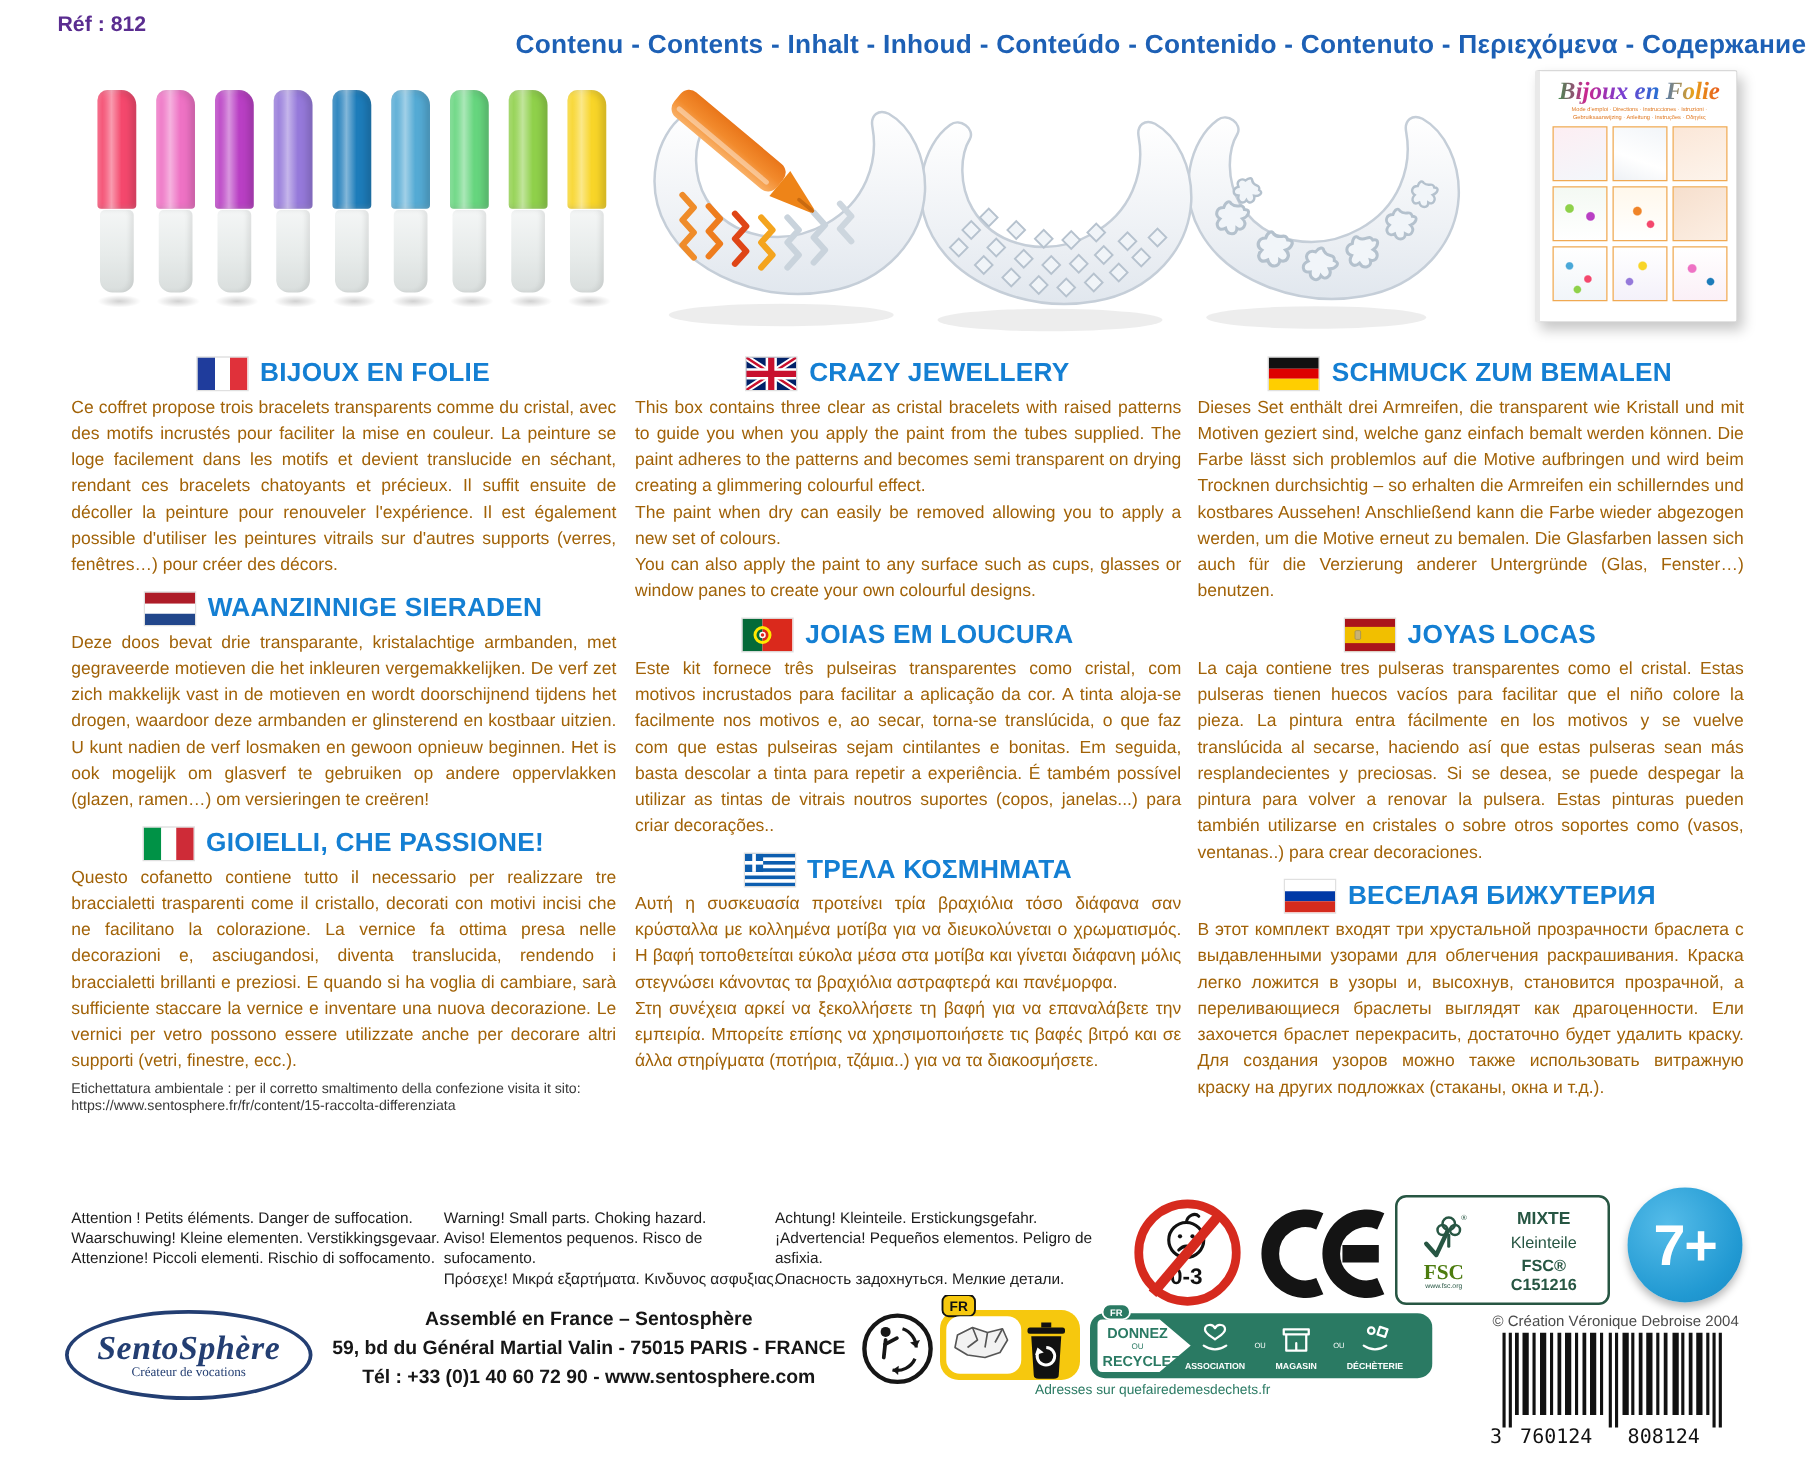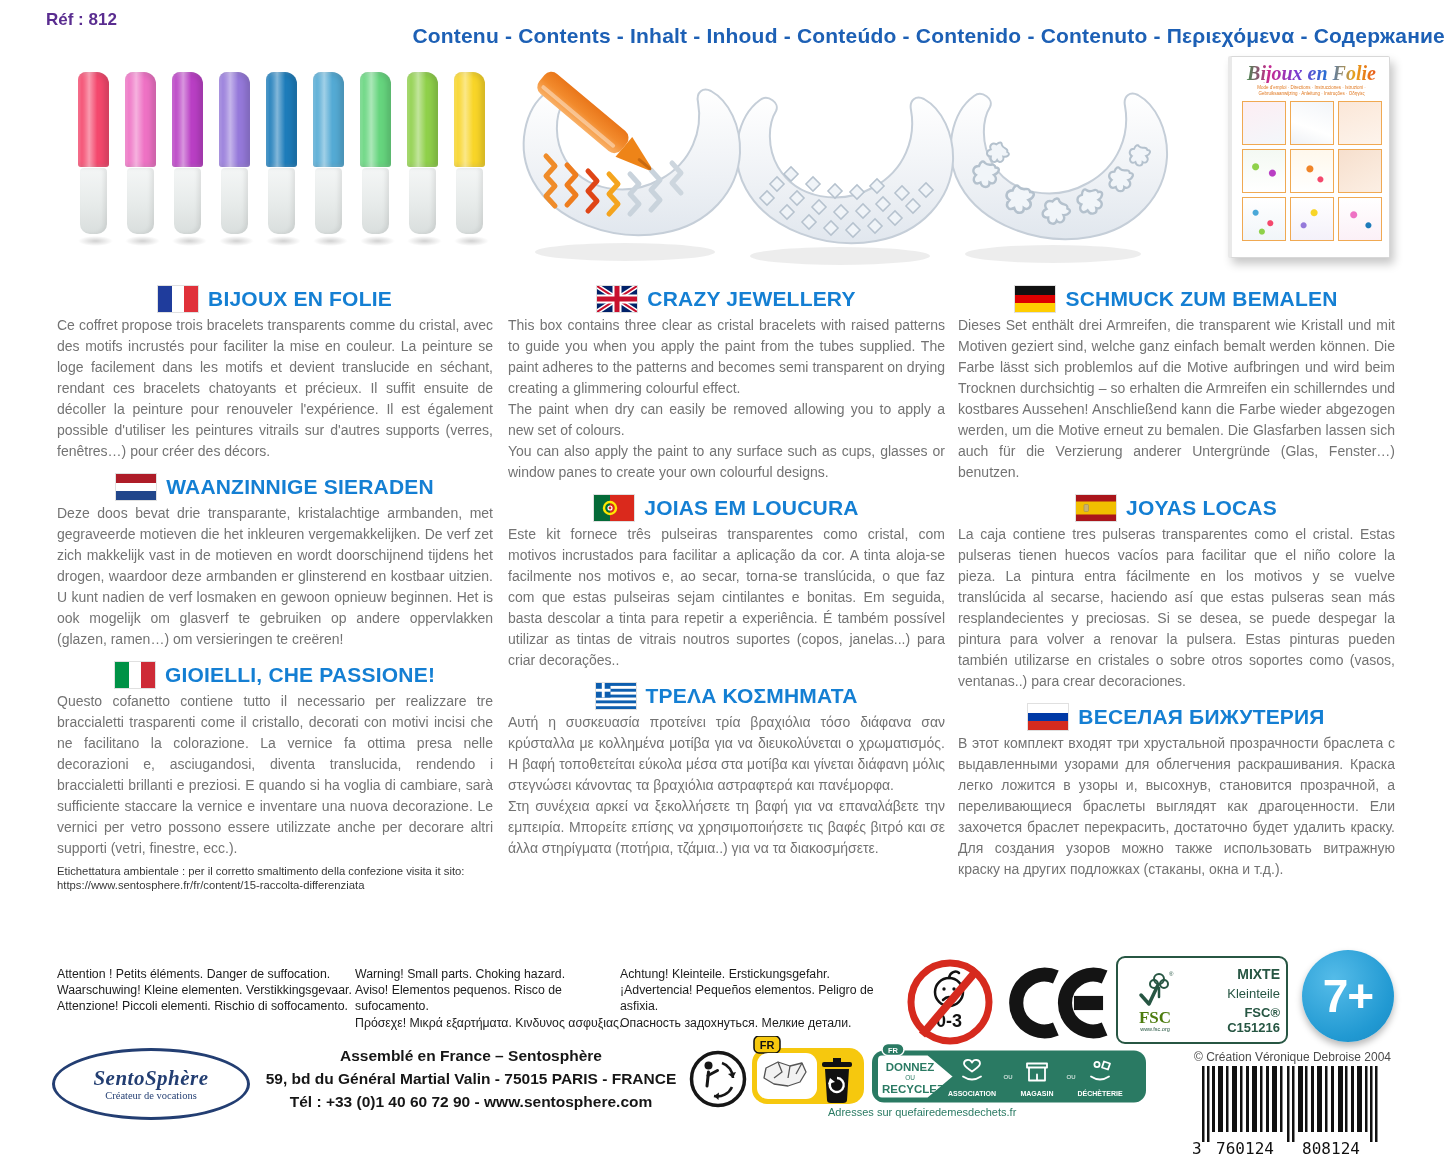--- a/index.html
+++ b/index.html
@@ -40,45 +40,45 @@
 
   
   .col{position:absolute;top:286px;width:437px}
   #col-left{left:57px;width:436px}
   #col-mid{left:508px}
   #col-right{left:958px}
   .lang-section{margin-bottom:12px}
   .lang-header{display:flex;justify-content:center;align-items:center;gap:10px;margin-bottom:3px;height:26px}
   .flag{width:40px;height:26px;box-shadow:0 0 0 1px rgba(0,0,0,.12)}
   .lang-title{font-size:21px;font-weight:bold;color:#147fd3;letter-spacing:.2px;white-space:nowrap}
-  .lang-body{font-size:14px;line-height:21px;color:#737373;text-align:justify;white-space:pre-line}
+  .lang-body{font-size:14px;line-height:21px;color:#a16207;text-align:justify;white-space:pre-line}
   .lang-note{margin-top:5px;font-size:11.3px;line-height:14px;color:#383838;white-space:pre-line}
 
   
   .warning-block{position:absolute;top:966px;font-size:12.3px;line-height:16.2px;color:#1c1c1c;white-space:pre-line}
   #warn-left{left:57px;width:300px}
   #warn-center{left:355px;width:268px}
   #warn-right{left:620px;width:282px}
 
   
   #age-warning{position:absolute;left:900px;top:956px}
   #ce-mark{position:absolute;left:1000px;top:964px}
   #fsc-label{position:absolute;left:1116px;top:956px;width:172px;height:88px;border:2px solid #275643;border-radius:9px;background:#fff;display:flex;align-items:center;padding:4px 6px;gap:4px}
   #fsc-left{width:62px;display:flex;flex-direction:column;align-items:center}
   #fsc-acronym{font-family:"Liberation Serif",serif;font-weight:bold;font-size:17px;color:#4d7c0f;line-height:1;margin-top:1px}
   #fsc-url{font-size:5.5px;color:#275643}
-  #fsc-right{flex:1;text-align:right;color:#275643}
+  #fsc-right{flex:1;text-align:center;color:#275643}
   #fsc-line1{font-weight:bold;font-size:14px;margin-bottom:4px}
   #fsc-line2{font-size:13px;margin-bottom:4px}
   #fsc-line3{font-weight:bold;font-size:13px}
   #age-badge{position:absolute;left:1302px;top:950px;width:92px;height:92px;border-radius:50%;background:radial-gradient(circle at 35% 32%,#55bce9,#2199d2 68%,#1a88c2);display:flex;align-items:center;justify-content:center;color:#fff;font-weight:bold;font-size:46px;box-shadow:0 4px 7px rgba(0,0,0,.28);letter-spacing:-1px}
 
   
   #sento-logo{position:absolute;left:52px;top:1048px;width:198px;height:72px;border:3.5px solid #233e72;border-radius:50%;display:flex;flex-direction:column;align-items:center;justify-content:center}
-  #sento-name{font-family:"Liberation Serif",serif;font-style:italic;font-weight:bold;font-size:21px;color:#233e72;line-height:1;letter-spacing:.5px}
+  #sento-name{font-family:"Liberation Serif",serif;font-style:italic;font-weight:bold;font-size:27px;color:#233e72;line-height:1;letter-spacing:.5px}
   #sento-tagline{font-family:"Liberation Serif",serif;font-size:10.5px;color:#233e72;margin-top:1px}
   #address-block{position:absolute;left:245px;top:1044px;width:452px;text-align:center;font-weight:bold;font-size:15.5px;line-height:23px;color:#161616;white-space:pre-line}
   #triman{position:absolute;left:688px;top:1049px}
   #packaging-sign{position:absolute;left:752px;top:1036px}
   #recycle-banner{position:absolute;left:872px;top:1040px}
   #recycle-adresses{position:absolute;left:828px;top:1106px;width:274px;text-align:left;font-weight:normal;font-size:11px;color:#2a7a63}
   #copyright{position:absolute;left:1190px;top:1050px;width:205px;text-align:center;font-size:12px;color:#4a4a4a}
   #barcode{position:absolute;left:1190px;top:1066px}
   .bar{fill:#111}
   .bc-num{font-family:"DejaVu Sans Mono",monospace;font-size:16px;fill:#111}

